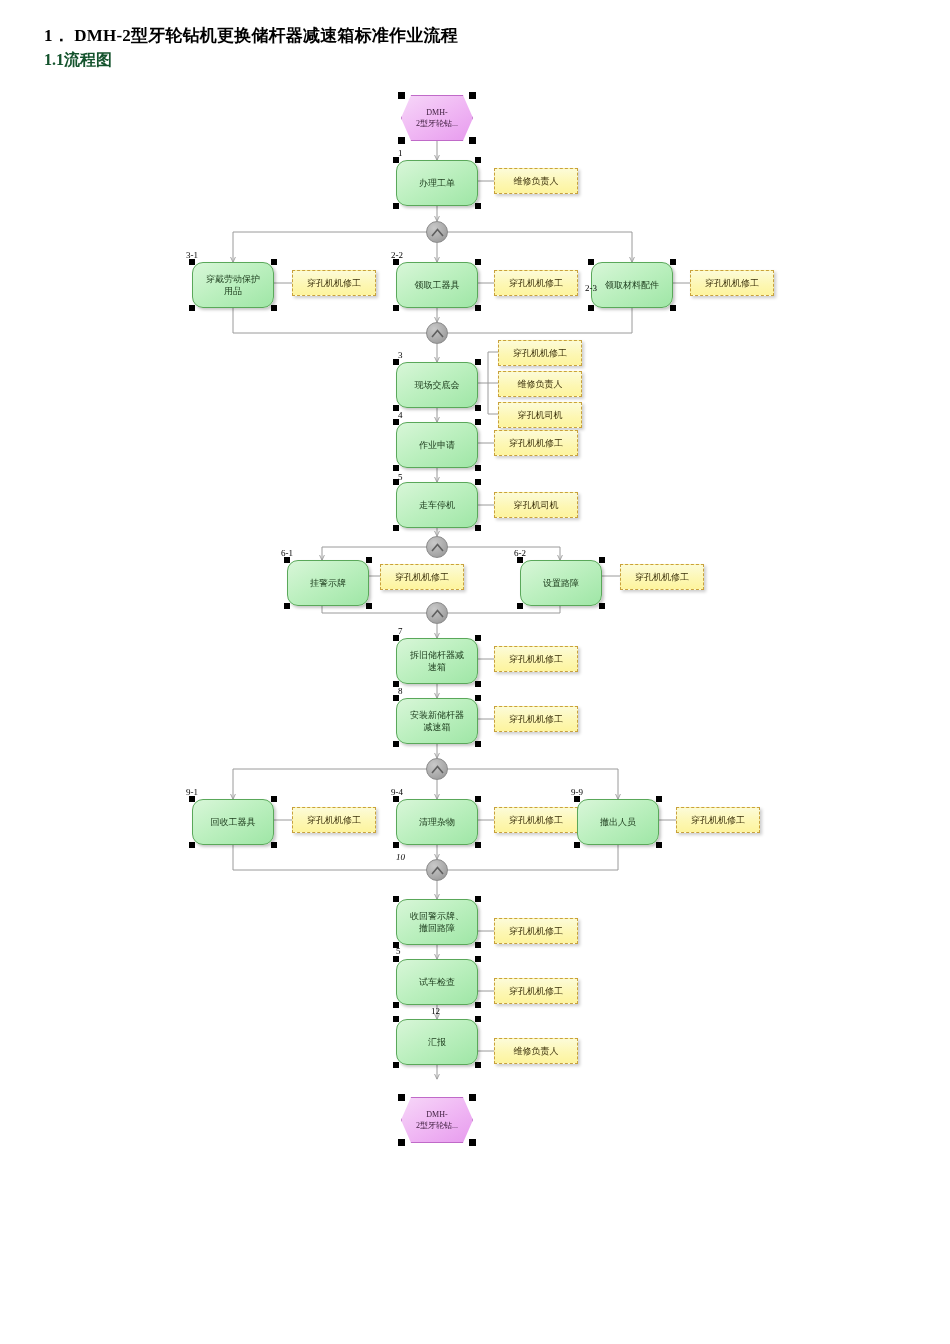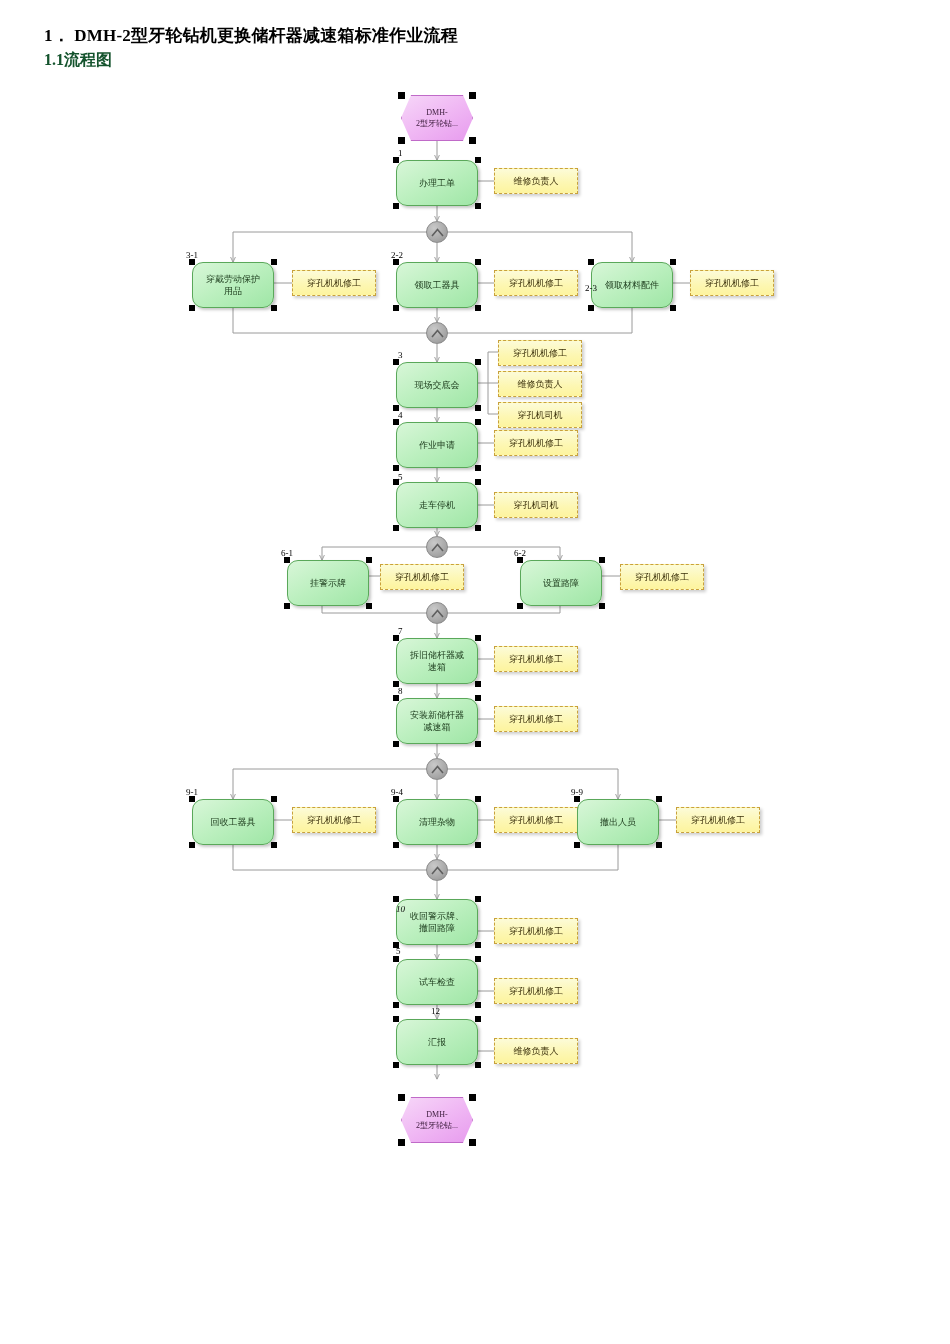--- a/index.html
+++ b/index.html
@@ -375,21 +375,21 @@
   <div class="node role" style="left:676px; top:807px;">
     <span>穿孔机机修工</span>
   </div>
 
   <div class="node junc" style="left:426px; top:859px;">
     <svg width="13" height="9" viewBox="0 0 13 9">
         <path d="M1,8 L6.5,1.5 L12,8" fill="none" stroke="#5f5f5f" stroke-width="1.6"></path>
       </svg>
   </div>
 
-  <div class="num" style="left:396px; top:904px;font-style:italic;">10</div>
+  <div class="num" style="left:396px; top:852px;font-style:italic;">10</div>
   <div class="node proc" style="left:396px; top:899px;">
     <div class="hdl"></div>
     <span class="txt">
       <span>收回警示牌、</span><br>
       <span>撤回路障</span>
     </span>
   </div>
   <div class="node role" style="left:494px; top:918px;">
     <span>穿孔机机修工</span>
   </div>

